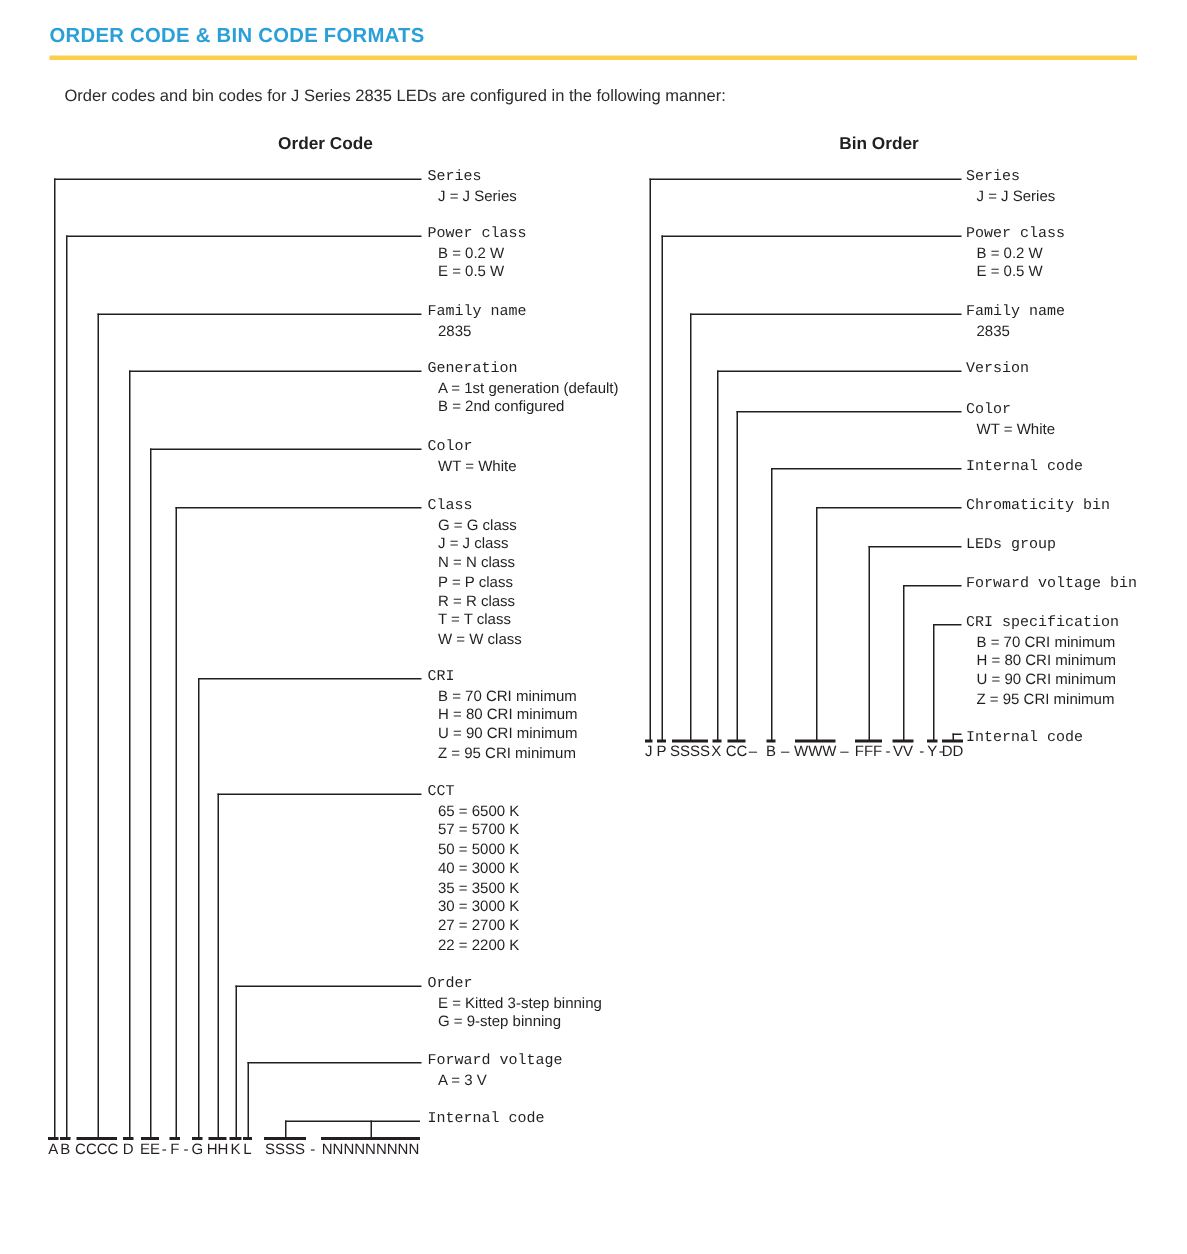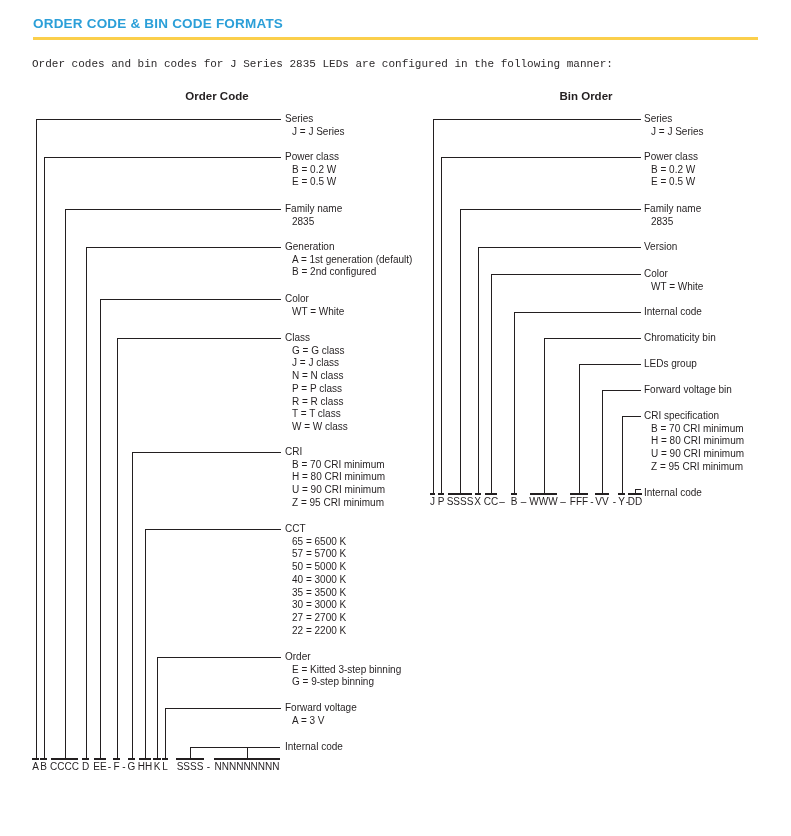--- a/index.html
+++ b/index.html
@@ -1,25 +1,25 @@
 <!DOCTYPE html>
 <html><head>
 <meta charset="utf-8">
 <style>
   html,body{margin:0;padding:0;background:#ffffff;}
   body{width:791px;height:836px;position:relative;overflow:hidden;
        font-family:"Liberation Sans","DejaVu Sans",sans-serif;color:#231f20;}
   .abs{position:absolute;}
   #doc-title{left:33px;top:16px;font-size:13.5px;font-weight:bold;color:#2b9fd8;letter-spacing:.2px;}
   #title-rule{left:33px;top:37px;width:725px;height:2.5px;background:#fbcf4b;}
-  #intro{left:32px;top:58px;font-size:11px;color:#2d2a2b;font-family:Liberation Mono, monospace;}
+  #intro{left:43px;top:58px;font-size:11px;color:#2d2a2b;}
   .col-head{top:90px;font-size:11.5px;font-weight:bold;text-align:center;}
   
   .grp{position:absolute;font-size:10px;line-height:12.7px;white-space:nowrap;}
-  .grp .t{white-space:nowrap;}
+  .grp .t{white-space:nowrap;font-family:Liberation Mono, monospace;}
   .grp .i{padding-left:7px;white-space:nowrap;}
   
   .con{position:absolute;border-top:1.3px solid #231f20;border-left:1.3px solid #231f20;}
   .conh{position:absolute;border-top:1.3px solid #231f20;height:0;}
   .conv{position:absolute;border-left:1.3px solid #231f20;width:0;}
   
   .bar{position:absolute;height:1.6px;background:#231f20;}
   .seg{position:absolute;font-size:10px;white-space:nowrap;transform:translateX(-50%);}
 </style>
 </head>

